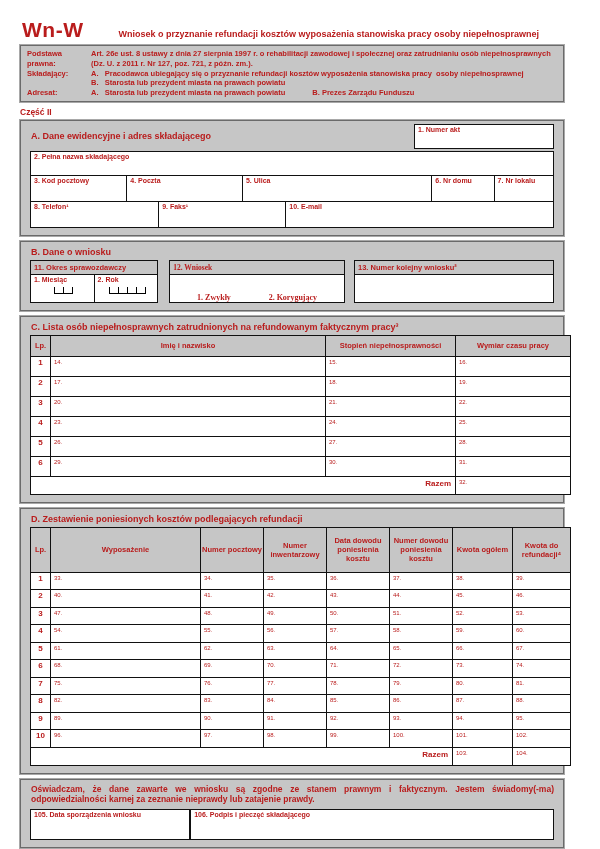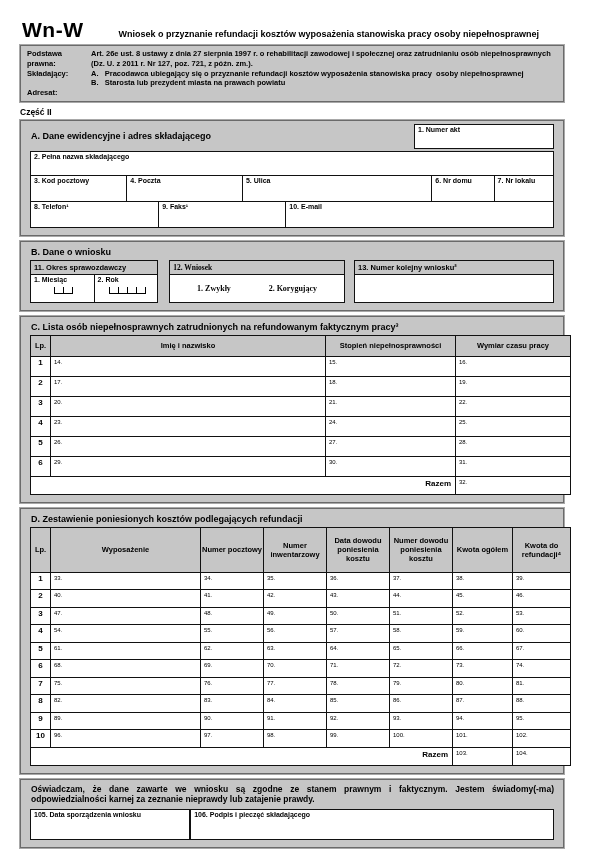--- a/index.html
+++ b/index.html
@@ -1,18 +1,18 @@
 <!DOCTYPE html>
 <html><head>
 <meta charset="utf-8">
 <style>
   html,body{margin:0;padding:0;background:#ffffff;}
   .page{
     width:600px;height:849px;box-sizing:border-box;position:relative;
-    background:#ffffff;color:#000000;
+    background:#ffffff;color:#b91c1c;
     font-family:"Liberation Sans", sans-serif;
     padding:18px 36px 0 20px;overflow:hidden;
   }
   
   .form-header{display:flex;align-items:baseline;margin-bottom:3px;}
   .form-code{font-size:21px;font-weight:bold;letter-spacing:0.5px;margin:0 0 0 2px;}
   .form-title{flex:1;text-align:center;font-size:9px;font-weight:bold;padding-left:10px;}
   .legal{background:#c6c6c6;border:1px solid #6a6a6a;box-shadow:0 0 0 1px #a8a8a8;
          padding:3px 6px 3px 6px;margin-bottom:5px;}
   .legal-row{display:flex;font-size:7.5px;font-weight:bold;line-height:1.3;}
@@ -40,21 +40,21 @@
                font-weight:bold;padding:2px 3px 2px 3px;}
   .b-okres{width:132px;}
   .b-wniosek{width:181px;margin-left:11px;font-family:Liberation Serif, serif;}
   .b-numer{width:206px;margin-left:9px;}
   .okres-body{display:flex;height:27px;}
   .okres-cell{flex:1;font-size:7px;font-weight:bold;padding:1px 0 0 3px;box-sizing:border-box;}
   .okres-cell + .okres-cell{border-left:1px solid #111;}
   .comb{display:flex;justify-content:center;margin-top:4px;}
   .comb span{width:10px;height:7px;border:1px solid #000;border-top:none;box-sizing:border-box;}
   .comb span + span{margin-left:-1px;}
-  .wniosek-body{height:27px;display:flex;align-items:center;justify-content:space-around;
+  .wniosek-body{height:27px;display:flex;align-items:flex-end;justify-content:space-around;
                 font-size:8px;font-weight:bold;padding:0 8px;}
   .numer-body{height:27px;}
   
   table.ftable{border-collapse:collapse;table-layout:fixed;width:540px;background:#fff;}
   table.ftable th{background:#c6c6c6;border:1px solid #111;font-size:7.5px;font-weight:bold;
                   text-align:center;vertical-align:middle;padding:2px 1px;line-height:1.2;}
   table.ftable td{border:1px solid #111;vertical-align:top;background:#fff;}
   td.lp{background:#c6c6c6;font-size:8px;font-weight:bold;text-align:center;vertical-align:middle;}
   span.cellnum{display:block;font-size:6px;padding:1px 0 0 2px;text-align:left;}
   td.razem-label{background:#c6c6c6;font-size:8px;font-weight:bold;text-align:right;
@@ -90,20 +90,21 @@
       <div class="legal-text">Art. 26e ust. 8 ustawy z dnia 27 sierpnia 1997 r. o rehabilitacji zawodowej i społecznej oraz zatrudnianiu osób niepełnosprawnych
 (Dz. U. z 2011 r. Nr 127, poz. 721, z późn. zm.).</div>
     </div>
     <div class="legal-row">
       <div class="legal-label">Składający:</div>
       <div class="legal-text">A.&nbsp;&nbsp;&nbsp;Pracodawca ubiegający się o przyznanie refundacji kosztów wyposażenia stanowiska pracy&nbsp; osoby niepełnosprawnej
 B.&nbsp;&nbsp;&nbsp;Starosta lub prezydent miasta na prawach powiatu</div>
     </div>
     <div class="legal-row">
       <div class="legal-label">Adresat:</div>
+      <div class="legal-text">A.&nbsp;&nbsp;&nbsp;Starosta lub prezydent miasta na prawach powiatu&nbsp;&nbsp;&nbsp;&nbsp;&nbsp;&nbsp;&nbsp;&nbsp;&nbsp;&nbsp;&nbsp;&nbsp;&nbsp;B. Prezes Zarządu Funduszu</div>
     </div>
   </div>
 
   <div class="part-label">Część II</div>
 
   <div class="panel">
     <div class="a-title-row">
       <div class="panel-title">A. Dane ewidencyjne i adres składającego</div>
       <div class="fbox2 numer-akt">
         <span>1. Numer akt</span>

